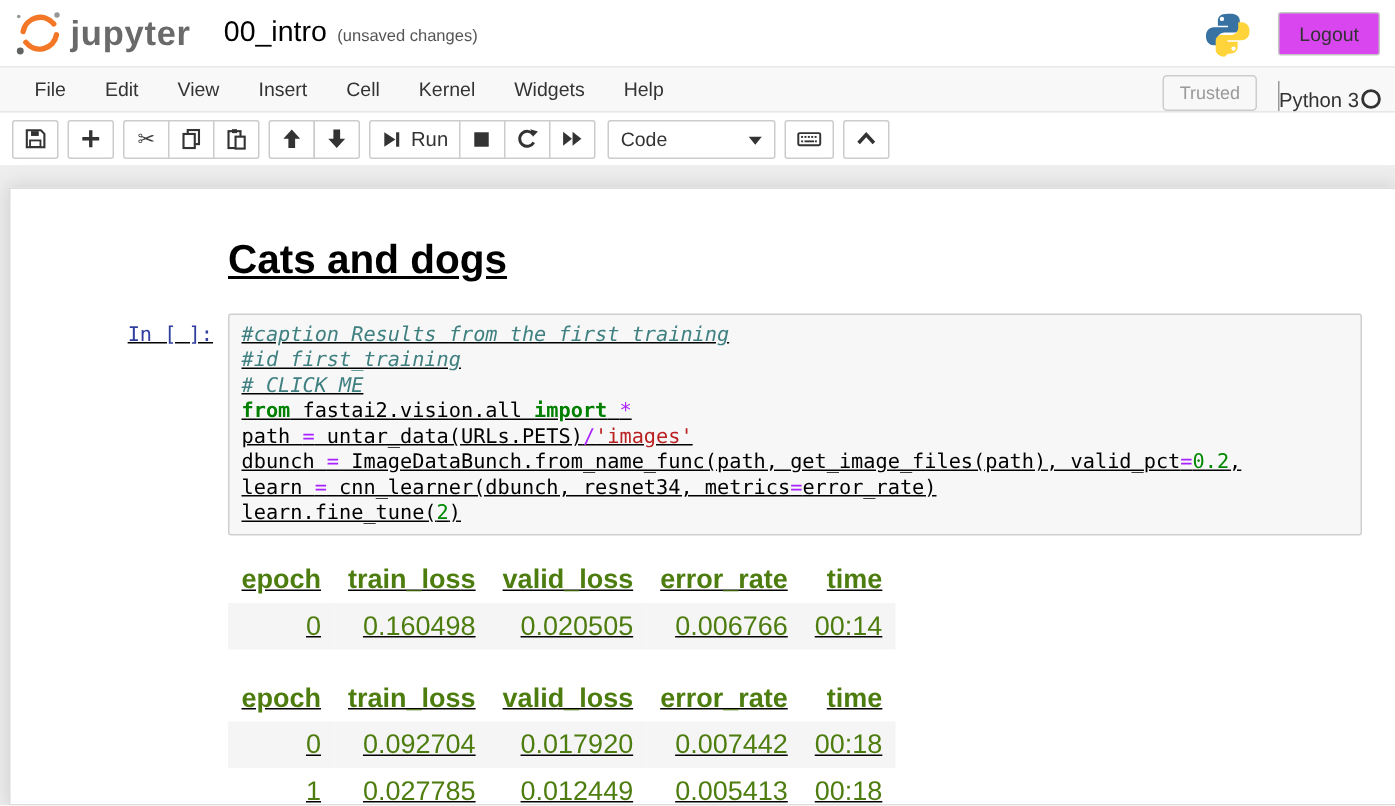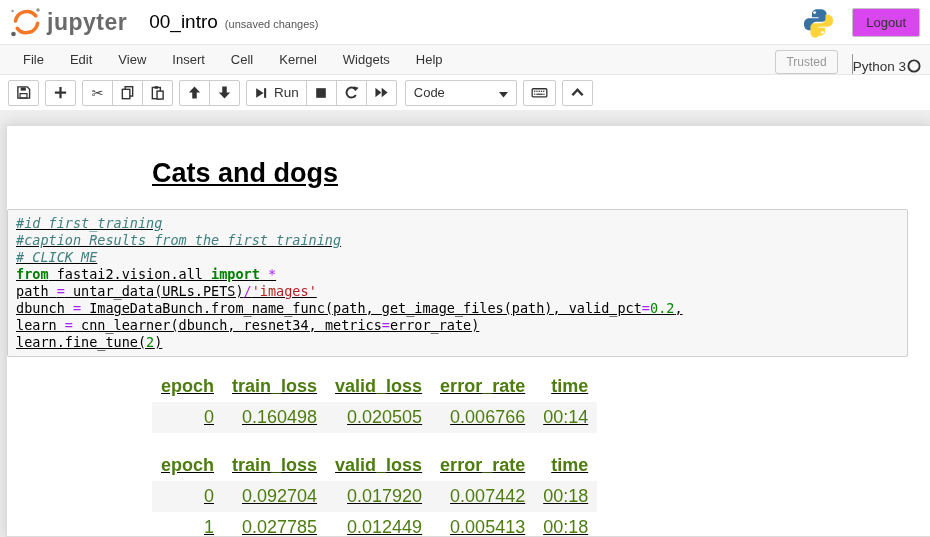--- a/index.html
+++ b/index.html
@@ -259,23 +259,24 @@
   </div>
 
   <div class="site">
     <div class="notebook-container">
 
       <div class="text-cell">
         <h1>Cats and dogs</h1>
       </div>
 
       <div class="code-cell">
+        <div class="prompt">In [ ]:</div>
         <div class="input-area">
+            <div class="code-line"><span class="tok-comment">#caption Results from the first training</span></div>
             <div class="code-line"><span class="tok-comment">#id first_training</span></div>
-            <div class="code-line"><span class="tok-comment">#caption Results from the first training</span></div>
             <div class="code-line"><span class="tok-comment"># CLICK ME</span></div>
             <div class="code-line"><span class="tok-keyword">from</span><span> fastai2.vision.all </span><span class="tok-keyword">import</span><span> </span><span class="tok-operator">*</span></div>
             <div class="code-line"><span>path </span><span class="tok-operator">=</span><span> untar_data(URLs.PETS)</span><span class="tok-operator">/</span><span class="tok-string">'images'</span></div>
             <div class="code-line"><span>dbunch </span><span class="tok-operator">=</span><span> ImageDataBunch.from_name_func(path, get_image_files(path), valid_pct</span><span class="tok-operator">=</span><span class="tok-number">0.2</span><span>,</span></div>
             <div class="code-line"><span>learn </span><span class="tok-operator">=</span><span> cnn_learner(dbunch, resnet34, metrics</span><span class="tok-operator">=</span><span>error_rate)</span></div>
             <div class="code-line"><span>learn.fine_tune(</span><span class="tok-number">2</span><span>)</span></div>
           </div>
       </div>
 
       <div class="output-area">

